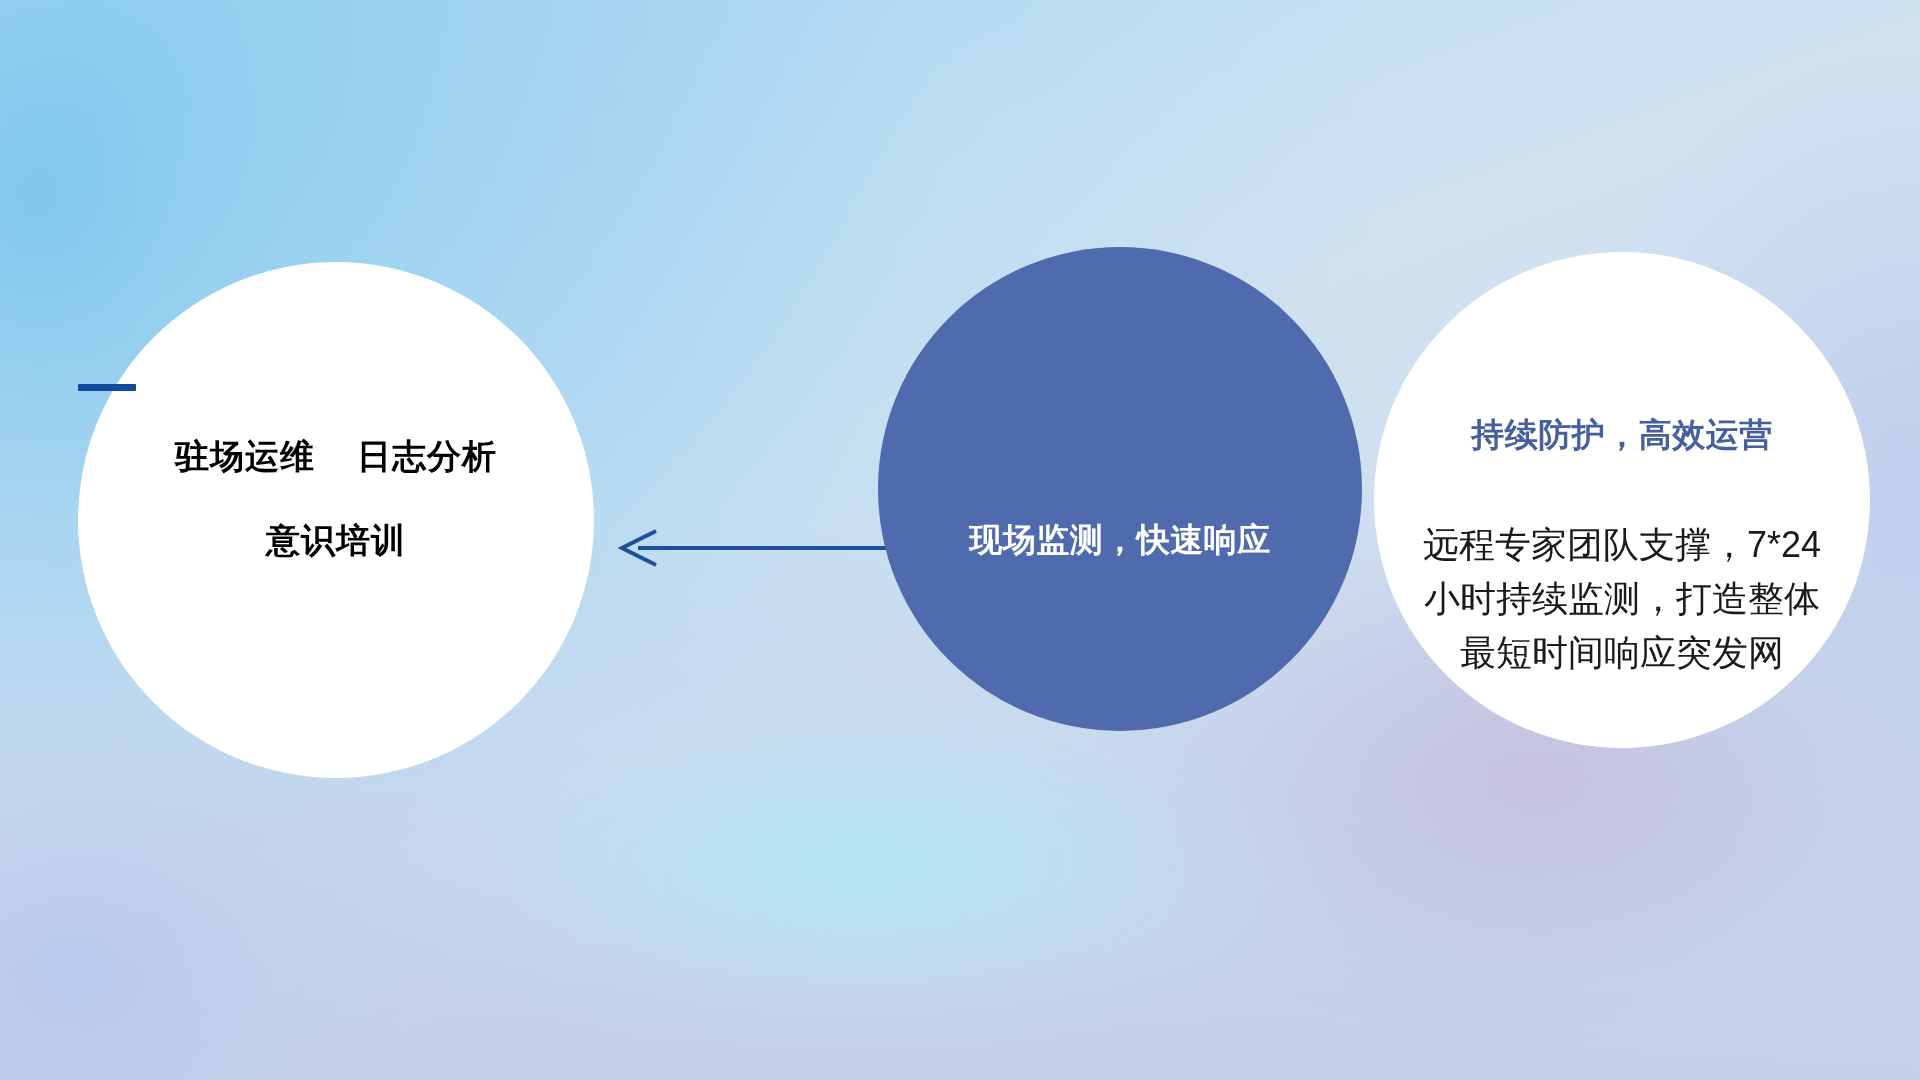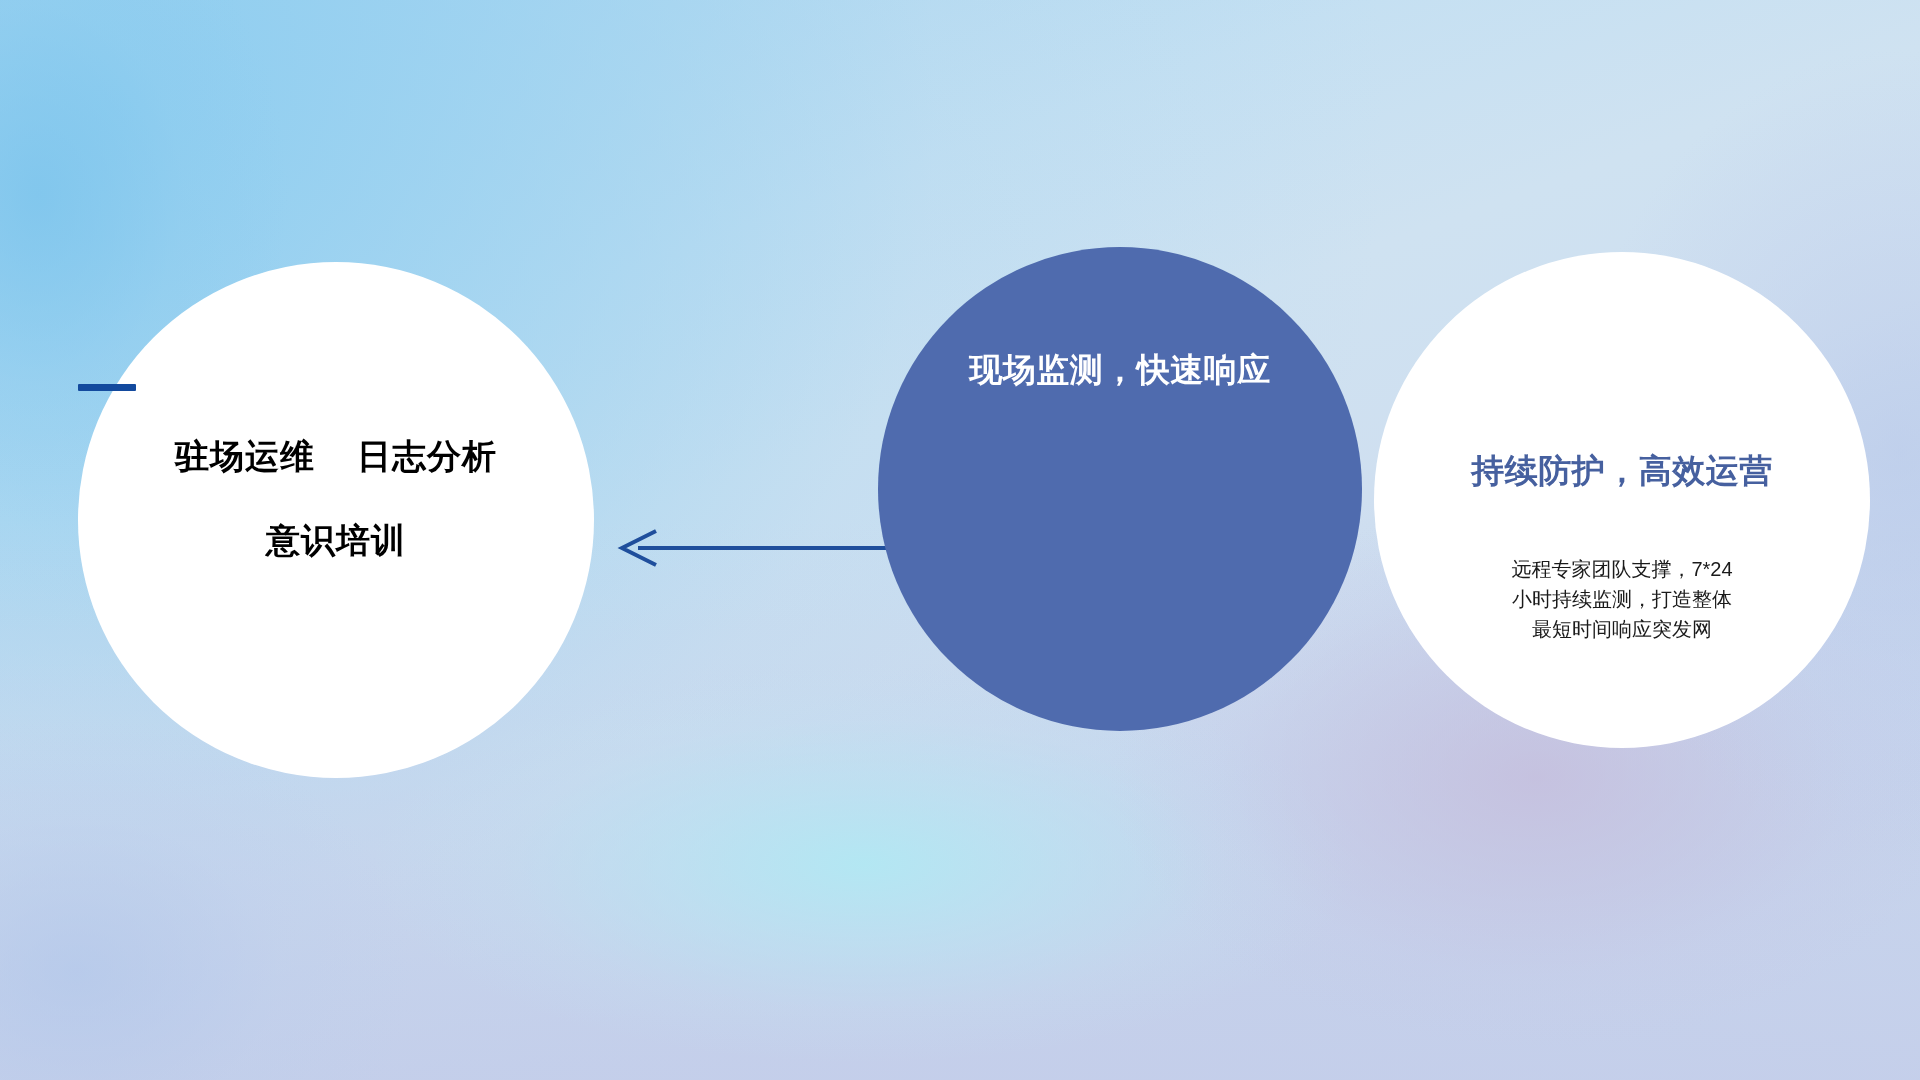--- a/index.html
+++ b/index.html
@@ -152,27 +152,27 @@
     left: 878px;
     top: 247px;
     width: 484px;
     height: 484px;
     background: #4f6bae;
     z-index: 5;
   }
   .mid-inner {
     position: absolute;
     left: 0;
-    top: 18px;
+    top: 8px;
     width: 100%;
     height: 100%;
     display: flex;
     flex-direction: column;
     align-items: center;
-    justify-content: space-between;
+    justify-content: center;
     padding-top: 86px;
     box-sizing: border-box;
   }
   .mid-title {
     color: #ffffff;
     font-weight: 700;
     font-size: 33px;
     line-height: 1.15;
     letter-spacing: 0.5px;
     white-space: nowrap;
@@ -216,21 +216,21 @@
     font-size: 33px;
     line-height: 1.15;
     letter-spacing: 0.5px;
     white-space: nowrap;
     text-align: center;
   }
   .right-body {
     margin-top: 64px;
     color: #1a1a1a;
     font-weight: 400;
-    font-size: 20px;
+    font-size: 36px;
     line-height: 1.5;
     text-align: center;
     width: 400px;
   }
 
   .body-line { display: block; }
 </style>
 </head>
 <body>
 

